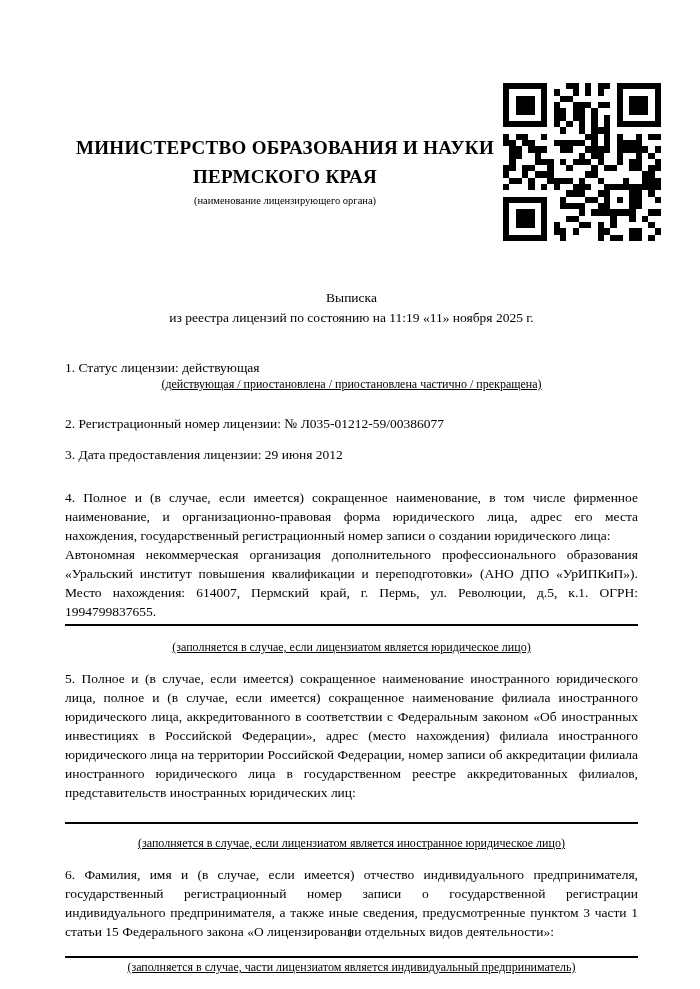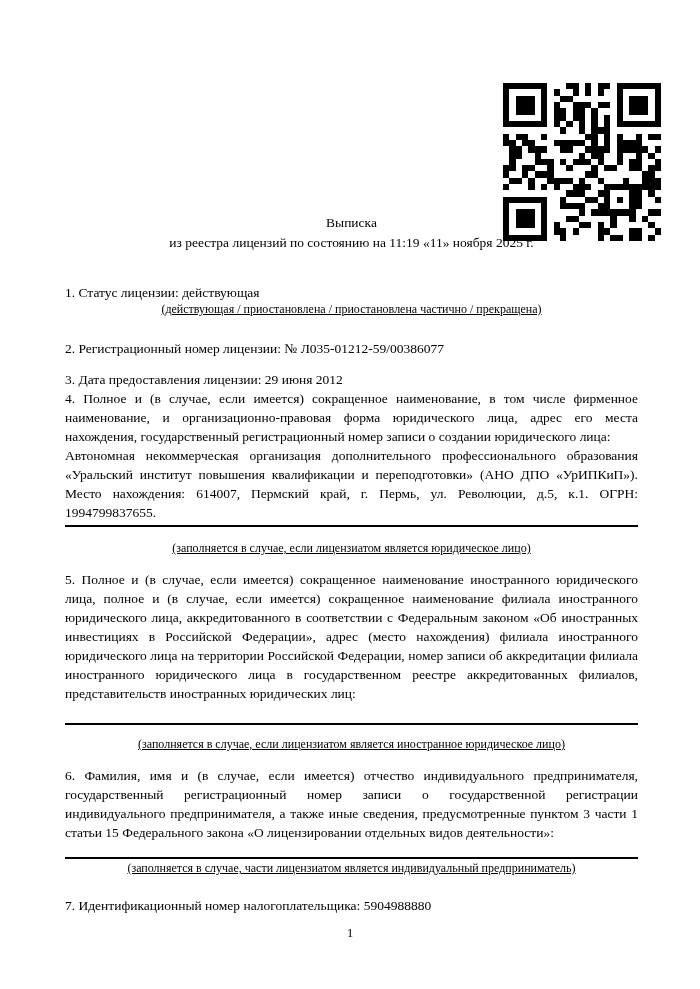--- a/index.html
+++ b/index.html
@@ -65,21 +65,21 @@
     text-align: center;
     text-decoration: underline;
   }
   .rule {
     border-top: 2px solid #000000;
     height: 0;
   }
   .mt-status   { margin-top: 30px; }
   .mt-reg      { margin-top: 23px; }
   .mt-date     { margin-top: 12px; }
-  .mt-para4    { margin-top: 0; }
+  .mt-para4    { margin-top: 24px; }
   .rule-4      { margin-top: 3px; }
   .mt-note4    { margin-top: 14px; text-align: center; }
   .mt-para5    { margin-top: 15px; }
   .rule-5      { margin-top: 20px; }
   .mt-note5    { margin-top: 12px; }
   .mt-para6    { margin-top: 15px; }
   .rule-6      { margin-top: 15px; }
   .mt-note6    { margin-top: 2px; }
   .mt-inn      { margin-top: 21px; }
   .page-number {
@@ -411,20 +411,25 @@
         <rect x="17" y="24" width="1" height="1" fill="#000"></rect>
         <rect x="18" y="24" width="1" height="1" fill="#000"></rect>
         <rect x="20" y="24" width="1" height="1" fill="#000"></rect>
         <rect x="21" y="24" width="1" height="1" fill="#000"></rect>
         <rect x="23" y="24" width="1" height="1" fill="#000"></rect>
       </svg>
   </div>
 
   <div class="content">
 
+    <div class="header-block">
+      <div class="ministry-line">МИНИСТЕРСТВО ОБРАЗОВАНИЯ И НАУКИ</div>
+      <div class="ministry-line">ПЕРМСКОГО КРАЯ</div>
+      <div class="small-note">(наименование лицензирующего органа)</div>
+    </div>
 
     <div class="title-block">
       <div>Выписка</div>
       <div>из реестра лицензий по состоянию на 11:19 «11» ноября 2025 г.</div>
     </div>
 
     <div class="field mt-status">1. Статус лицензии: действующая</div>
     <div class="center-note">(действующая / приостановлена / приостановлена частично / прекращена)</div>
 
     <div class="field mt-reg">2. Регистрационный номер лицензии: № Л035-01212-59/00386077</div>

